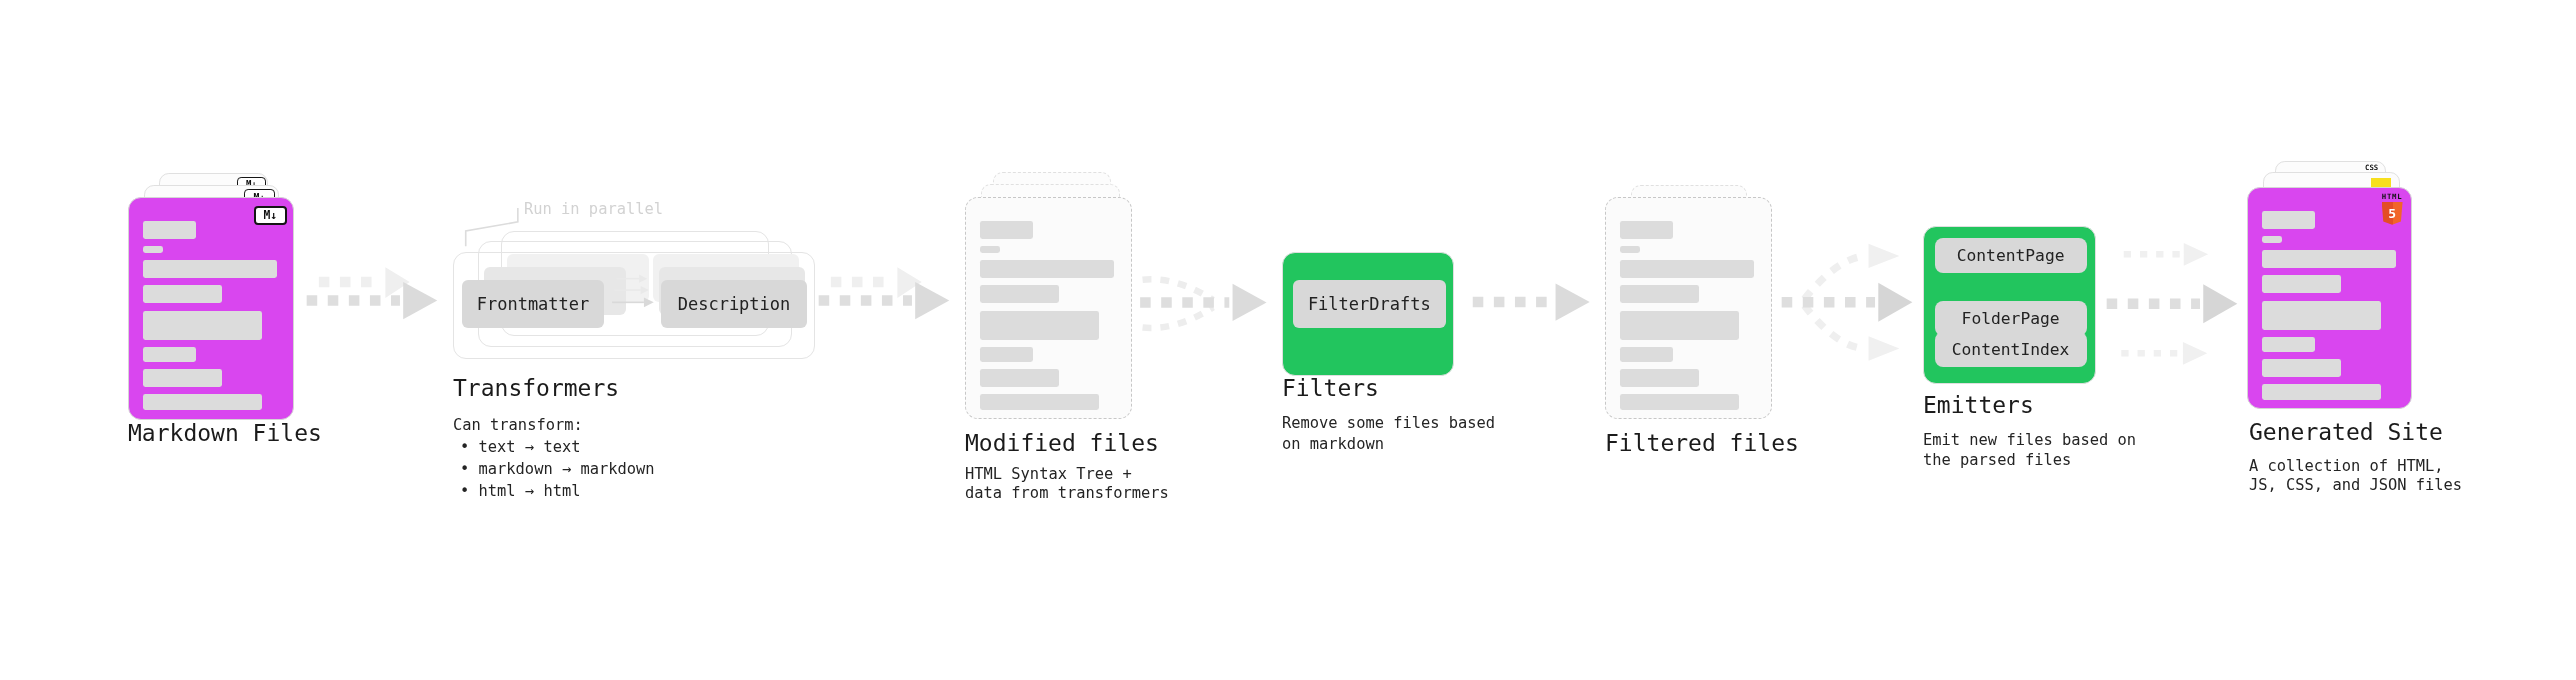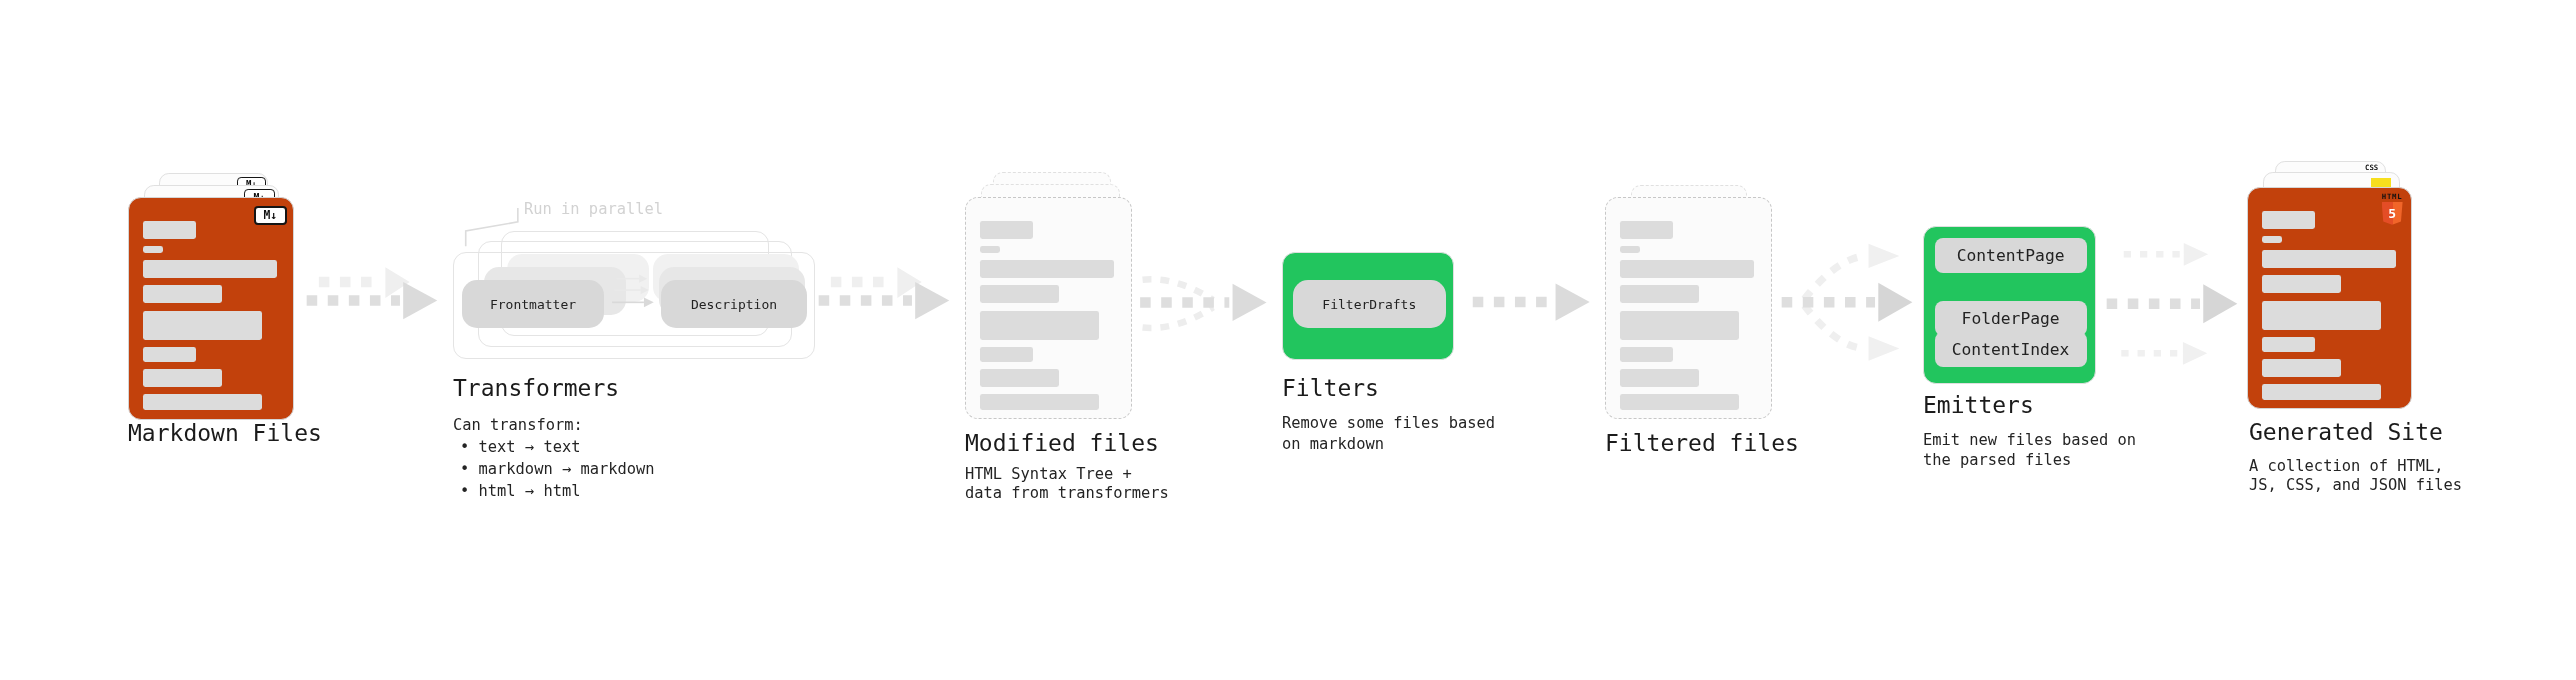--- a/index.html
+++ b/index.html
@@ -1,33 +1,33 @@
 <!DOCTYPE html>
 <html style="font-size:13px"><head>
 <meta charset="utf-8">
 <style>
   html,body{margin:0;padding:0;background:#ffffff;}
   .canvas{
     position:relative;width:2576px;height:681px;background:#ffffff;overflow:hidden;
     font-family:"DejaVu Sans Mono","Liberation Mono",monospace;color:#1c1c1c;
   }
   
-  .fcard{position:absolute;background:#c2410c;border:1.6px solid #d5d5d5;border-radius:13px;box-sizing:border-box;}
+  .fcard{position:absolute;background:#d946ef;border:1.6px solid #d5d5d5;border-radius:13px;box-sizing:border-box;}
   .fcard.back{background:#fcfcfc;border-color:#e0e0e0;border-radius:9.8px;}
   .dashed{border:1.6px dashed #c7c7c7;background:#fbfbfb;}
   .bars{position:absolute;left:14px;top:23px;}
   .bar{background:#dcdcdc;border-radius:2.4px;margin-bottom:7.3px;}
   
   .title{position:absolute;font-size:23px;line-height:1;color:#1b1b1b;white-space:pre;}
   .line{position:absolute;font-size:15.4px;line-height:1.15;color:#242424;white-space:pre;}
   .note{position:absolute;font-size:15.4px;line-height:1;color:#d2d2d2;white-space:pre;}
   
   .tbox{position:absolute;border:1.6px solid #e4e4e4;border-radius:13px;background:transparent;box-sizing:border-box;}
   .wbox{position:absolute;border:1.6px solid #dfdfdf;border-radius:13px;background:#22c55e;box-sizing:border-box;}
-  .chip{position:absolute;background:#d8d8d8;border-radius:15px;display:flex;align-items:center;justify-content:center;font-size:13px;color:#222222;}
+  .chip{position:absolute;background:#d8d8d8;border-radius:6px;display:flex;align-items:center;justify-content:center;font-size:17px;color:#222222;}
   .chip.em{font-size:16.3px;border-radius:8.1px;}
   .chip.shadow1{background:#e7e7e7;}
   .chip.shadow2{background:#f1f1f1;}
   .arrow{position:absolute;}
   
   .mbadge{position:absolute;background:#ffffff;border:2.4px solid #151515;border-radius:4.1px;display:flex;align-items:center;justify-content:center;font-weight:bold;color:#111111;box-sizing:border-box;}
   
   .cssbadge{position:absolute;width:19.5px;text-align:left;font-size:7.3px;font-weight:bold;color:#111;line-height:1;}
   .cssbadge .bar-under{margin-top:0.8px;height:2.4px;background:#2760e8;border-radius:0.8px;}
   .jsbadge{position:absolute;background:#f7df1e;}
@@ -131,21 +131,21 @@
   </div>
 
   <svg class="arrow" style="left:1136px;top:270px;" width="142" height="77" viewBox="0 0 175 95">
     <path d="M8,12 Q50,8 95,37" fill="none" stroke="#ededed" stroke-width="8" stroke-dasharray="11 11"></path>
     <path d="M8,71 Q50,75 95,46" fill="none" stroke="#ededed" stroke-width="8" stroke-dasharray="11 11"></path>
     <line x1="5" y1="40" x2="115" y2="40" stroke="#dedede" stroke-width="13" stroke-dasharray="13 13"></line>
     <polygon points="119,17 119,63 161,40" fill="#dbdbdb"></polygon>
   </svg>
 
   <div>
-    <div class="wbox" style="left:1282px;top:252px;width:172px;height:108px;padding-left:8px;">
+    <div class="wbox" style="left:1282px;top:252px;width:172px;height:124px;padding-left:8px;">
       <div class="chip" style="left:9.8px;top:27px;width:153px;height:48px;">FilterDrafts</div>
     </div>
     <div class="title" style="left:1282px;top:377px;">Filters</div>
     <div class="line" style="left:1282px;top:415px;">Remove some files based</div>
     <div class="line" style="left:1282px;top:436px;">on markdown</div>
   </div>
 
   <svg class="arrow" style="left:1463px;top:276px;" width="134" height="57" viewBox="0 0 165 70">
     <line x1="12" y1="32" x2="110" y2="32" stroke="#dedede" stroke-width="13" stroke-dasharray="13 13"></line>
     <polygon points="114,9 114,55 156,32" fill="#dbdbdb"></polygon>

